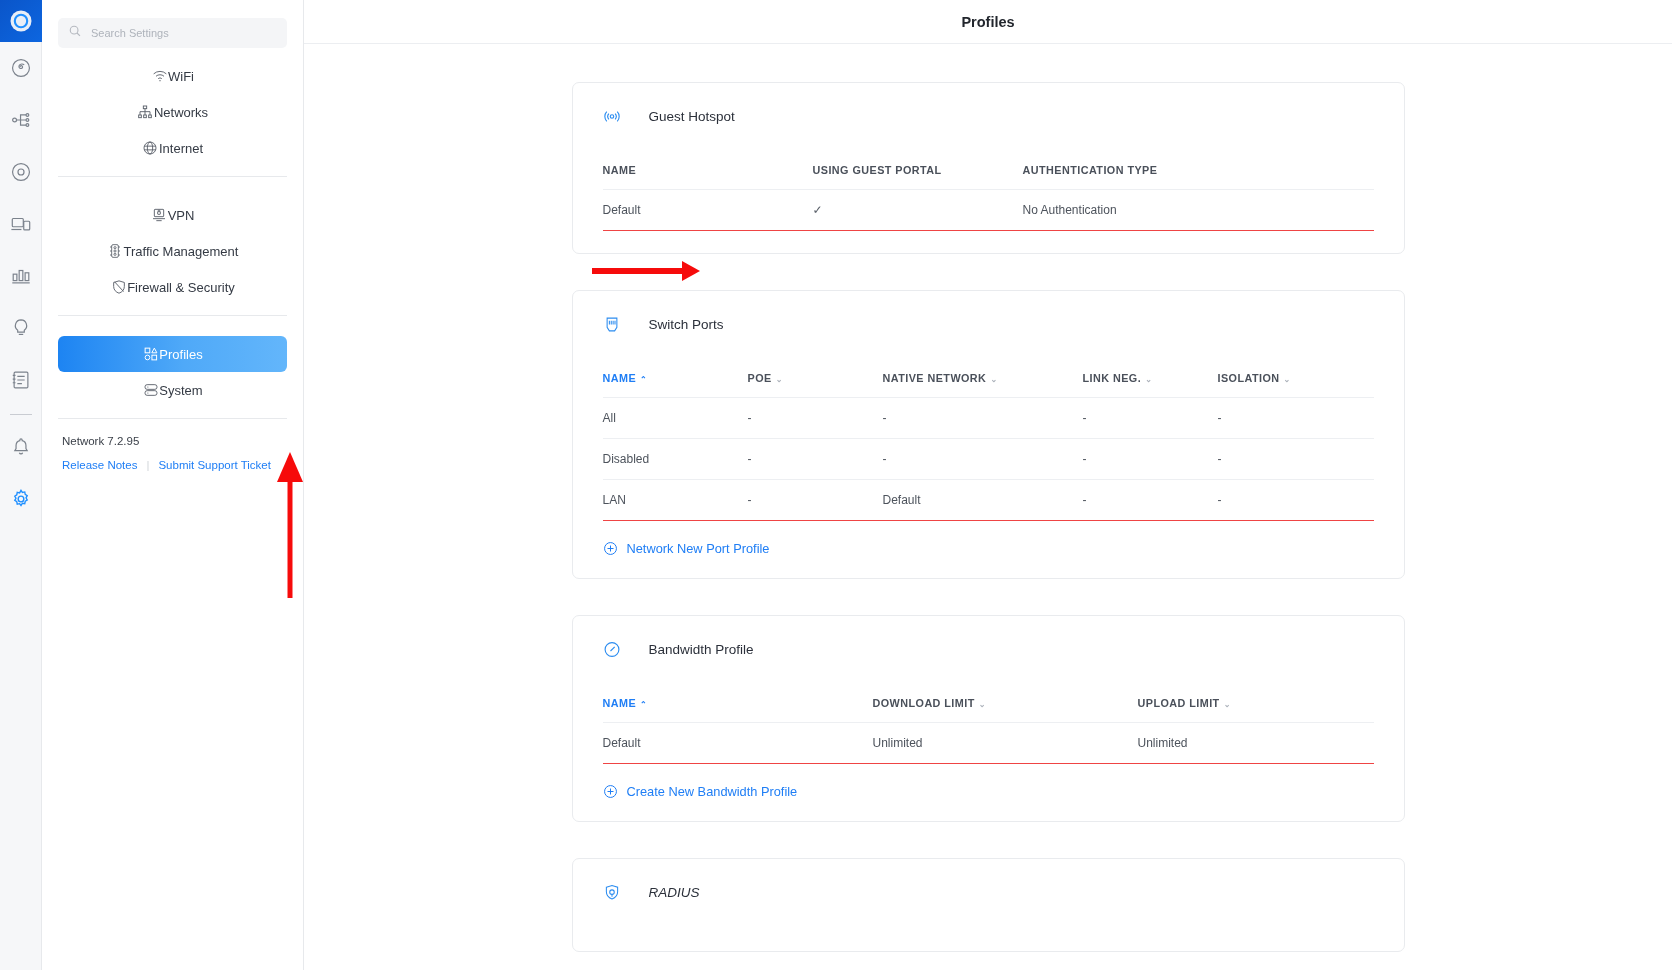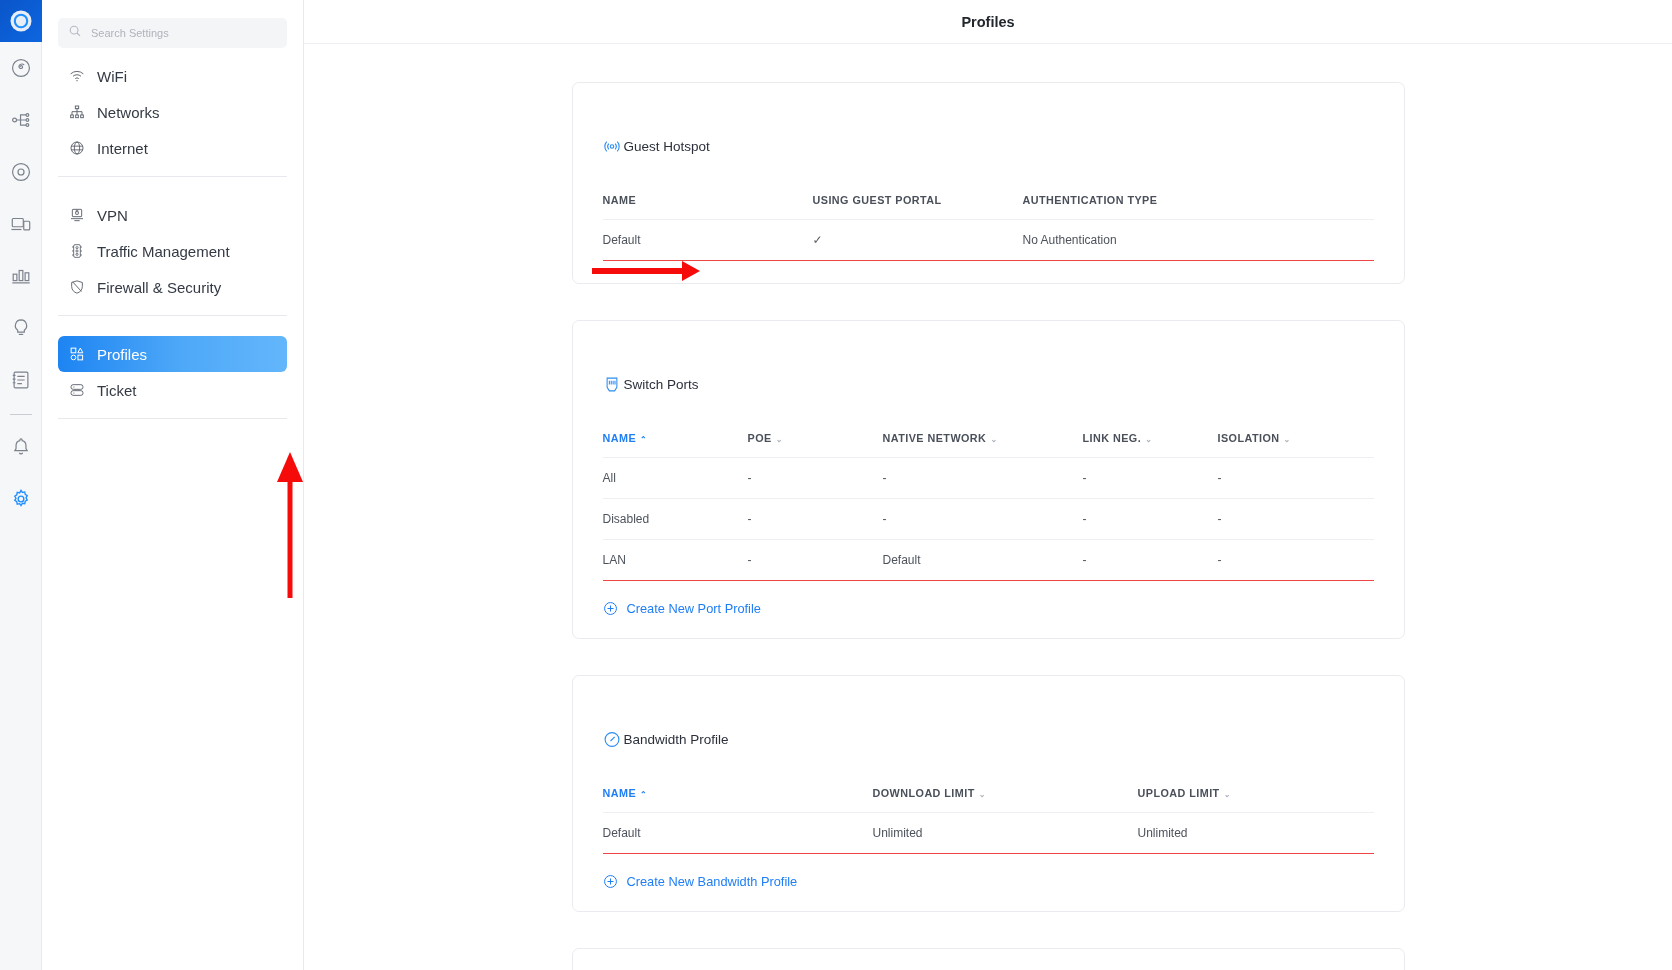--- a/index.html
+++ b/index.html
@@ -55,25 +55,26 @@
   .search-input {
     border: none; outline: none; background: transparent;
     font-family: "Liberation Sans", sans-serif;
     font-size: 11px; color: #3b4049;
     width: 100%;
   }
   .search-input::placeholder { color: #aeb3bb; }
 
   .nav-group { padding-top: 10px; }
   .nav-item {
-    display: flex; align-items: center; gap: 12px;
+    display: flex; align-items: center; 
     height: 36px; padding: 0 10px;
     border-radius: 6px;
-    color: #343a44; font-size: 15px;
+    color: #343a44; font-size: 13px;
     cursor: pointer;
+    justify-content: center;
   }
   .nav-item .ni { width: 17px; height: 17px; display:flex; align-items:center; justify-content:center; color:#5b616b; flex:0 0 17px;}
   .nav-item.selected {
     background: linear-gradient(90deg,#1d84f2 0%,#4fa9f8 55%,#63b6fb 100%);
     color: #ffffff;
   }
   .nav-item.selected .ni { color: #ffffff; }
   .nav-sep { height: 1px; background: #e7e9ec; margin: 10px 0; }
 
   .meta { padding: 6px 4px 0 4px; }
@@ -94,21 +95,21 @@
   .content { padding: 38px 0 0 0; height: 926px; overflow: hidden; }
 
   .card {
     width: 833px;
     margin: 0 auto 36px auto;
     background: #ffffff;
     border: 1px solid #e9ebee;
     border-radius: 7px;
     padding: 24px 30px 22px 30px;
   }
-  .card-head { display: flex; align-items: center; gap: 3px; margin-bottom: 39px; margin-top: 30px; }
+  .card-head { display: flex; align-items: center; gap: 28px; margin-bottom: 39px; }
   .card-head .ci { width: 18px; height: 18px; color: #2b8cf0; display:flex;align-items:center;justify-content:center;flex:0 0 18px;}
   .card-title { font-size: 13.5px; color: #2b303a; }
 
   table { width: 100%; border-collapse: collapse; }
   thead th {
     text-align: left;
     font-size: 10.8px; letter-spacing: 0.45px;
     color: #4a505a; font-weight: bold;
     padding: 0 0 13px 0;
     white-space: nowrap;
@@ -324,26 +325,34 @@
       </div>
       <div class="nav-item">
         <span class="ni">
           <svg width="16" height="16" viewBox="0 0 24 24" fill="none" stroke="currentColor" stroke-width="1.4">
             <rect x="3" y="4" width="18" height="7" rx="3.2"></rect>
             <rect x="3" y="13" width="18" height="7" rx="3.2"></rect>
             <circle cx="7.3" cy="7.5" r=".9" fill="currentColor" stroke="none"></circle>
             <circle cx="7.3" cy="16.5" r=".9" fill="currentColor" stroke="none"></circle>
           </svg>
         </span>
-        <span>Ticket</span>
+        <span>System</span>
       </div>
     </div>
 
     <div class="nav-sep"></div>
 
+    <div class="meta">
+      <div class="meta-ver">Network 7.2.95</div>
+      <div class="meta-links">
+        <a>Release Notes</a>
+        <span class="meta-pipe">|</span>
+        <a>Submit Support Ticket</a>
+      </div>
+    </div>
   </div>
 
   <div class="main">
     <div class="topbar">
       <div class="topbar-title">Profiles</div>
     </div>
 
     <div class="content">
 
       <div class="card">
@@ -419,21 +428,21 @@
             </tr>
           </tbody>
         </table>
         <div class="create-link">
           <span class="plus">
             <svg width="15" height="15" viewBox="0 0 24 24" fill="none" stroke="currentColor" stroke-width="1.6">
               <circle cx="12" cy="12" r="9.5"></circle>
               <path d="M12 7.2v9.6M7.2 12h9.6"></path>
             </svg>
           </span>
-          <span>Create New Port Profile</span>
+          <span>Network New Port Profile</span>
         </div>
       </div>
 
       <div class="card">
         <div class="card-head">
           <span class="ci">
             <svg width="19" height="19" viewBox="0 0 24 24" fill="none" stroke="currentColor" stroke-width="1.5">
               <circle cx="12" cy="12" r="9.2"></circle>
               <path d="M15.6 8.4L10 14"></path>
             </svg>

